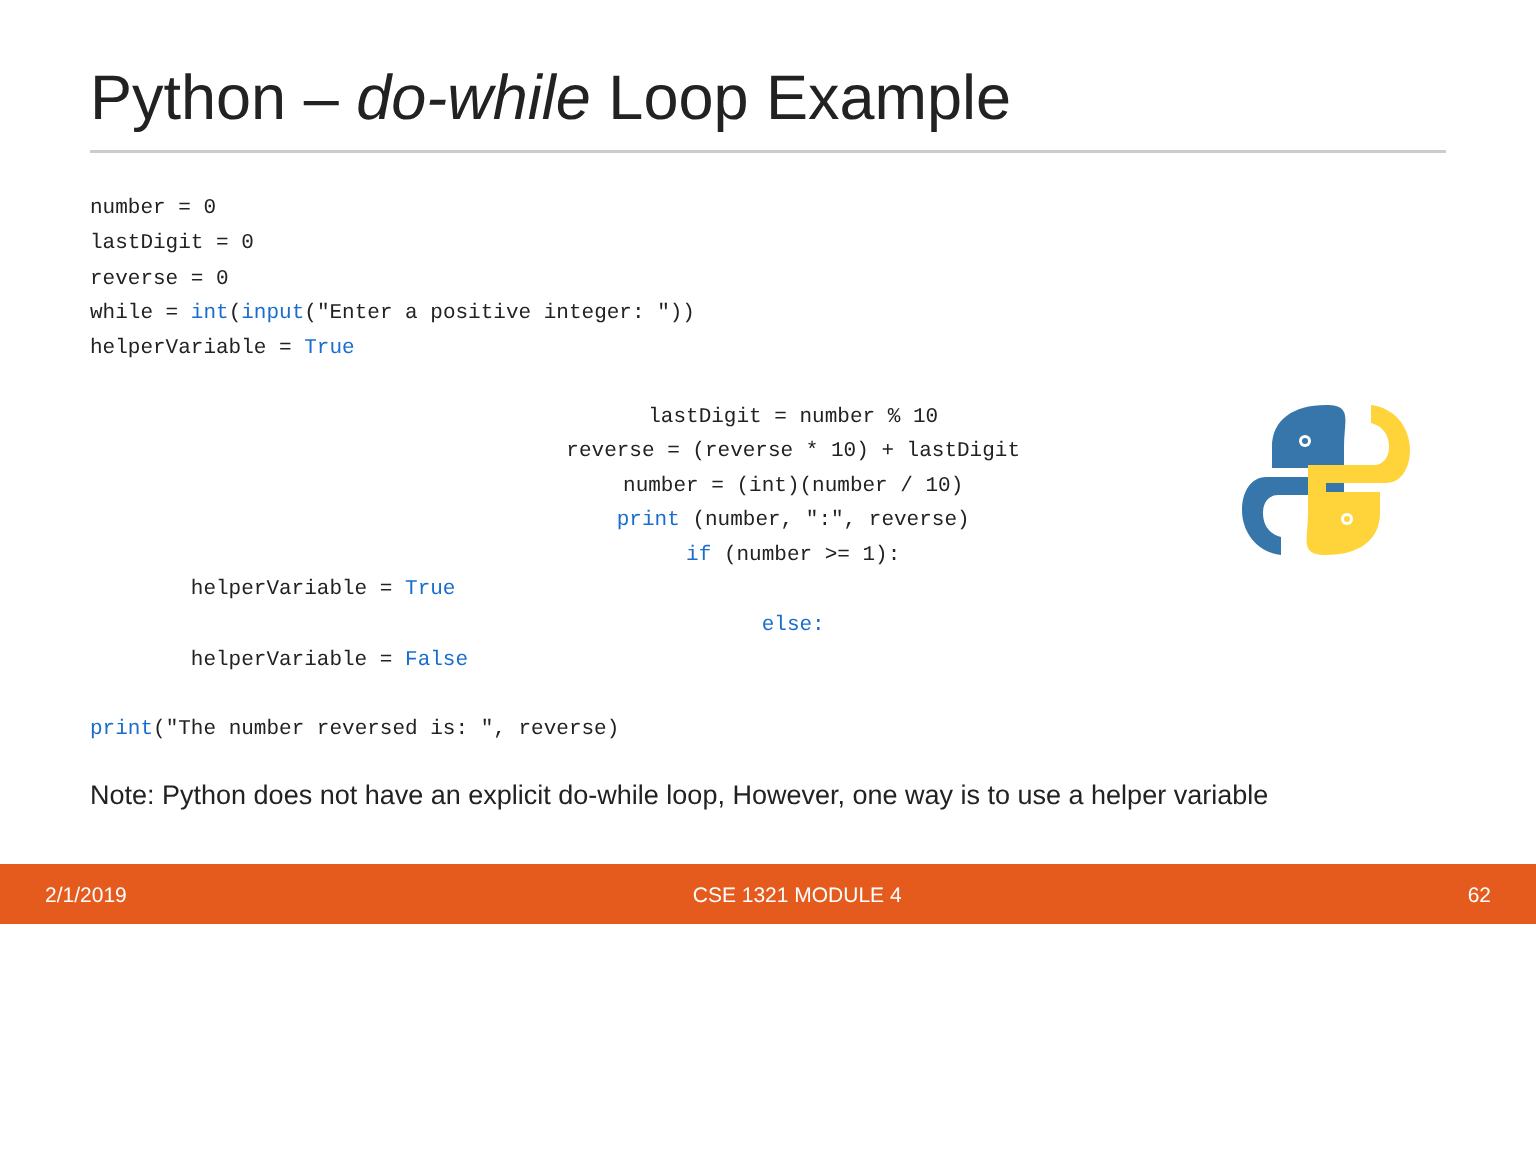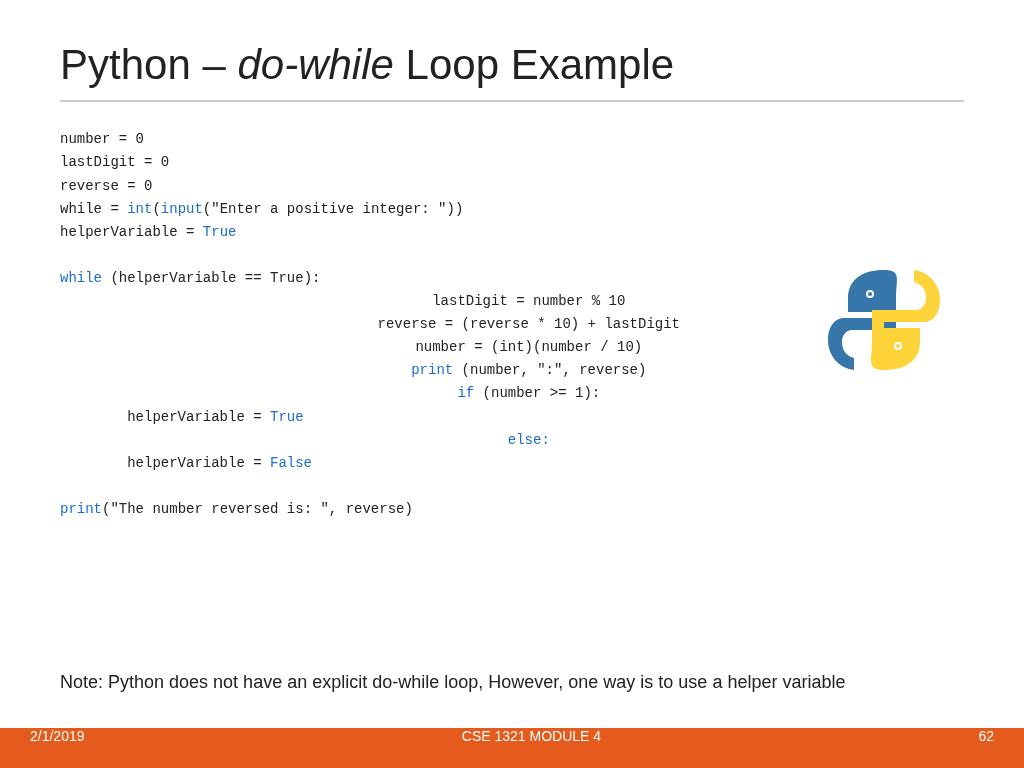--- a/index.html
+++ b/index.html
@@ -7,21 +7,21 @@
     body {
       width: 1024px;
       height: 768px;
       background: #ffffff;
       font-family: 'Segoe UI', Arial, sans-serif;
       overflow: hidden;
     }
 
     .slide {
       width: 1024px;
-      height: 768px;
+      height: 616px;
       display: flex;
       flex-direction: column;
       position: relative;
     }
 
     .main-content {
       flex: 1;
       padding: 40px 60px 20px 60px;
       display: flex;
       flex-direction: column;
@@ -81,20 +81,21 @@
       color: #222;
       line-height: 1.5;
       padding-top: 8px;
       padding-bottom: 12px;
     }
 
     .footer {
       height: 40px;
       background: #e55b1e;
       display: flex;
+      align-items: center;
       justify-content: space-between;
       padding: 0 30px;
       color: #fff;
       font-size: 14px;
       font-family: Arial, sans-serif;
     }
   </style>
 </head>
 <body>
 
@@ -113,21 +114,20 @@
         <span class="code-line black">lastDigit = 0</span>
 
         <span class="code-line black">reverse = 0</span>
 
         <span class="code-line"><span class="black">while = </span><span class="blue">int</span><span class="black">(</span><span class="blue">input</span><span class="black">("Enter a positive integer: ")</span><span class="black">)</span></span>
 
         <span class="code-line"><span class="black">helperVariable = </span><span class="blue">True</span></span>
 
         <span class="code-line">&nbsp;</span>
 
-        <span class="code-line"><span class="blue">while</span><span class="black"> (helperVariable == True):</span></span>
 
         <span class="code-line indent1 black">lastDigit = number % 10</span>
         <span class="code-line indent1 black">reverse = (reverse * 10) + lastDigit</span>
         <span class="code-line indent1 black">number = (int)(number / 10)</span>
         <span class="code-line indent1"><span class="blue">print</span><span class="black"> (number, ":", reverse)</span></span>
         <span class="code-line indent1"><span class="blue">if</span><span class="black"> (number &gt;= 1):</span></span>
         <span class="code-line indent2"><span class="black">helperVariable = </span><span class="blue">True</span></span>
         <span class="code-line indent1"><span class="blue">else:</span></span>
         <span class="code-line indent2"><span class="black">helperVariable = </span><span class="blue">False</span></span>
 

